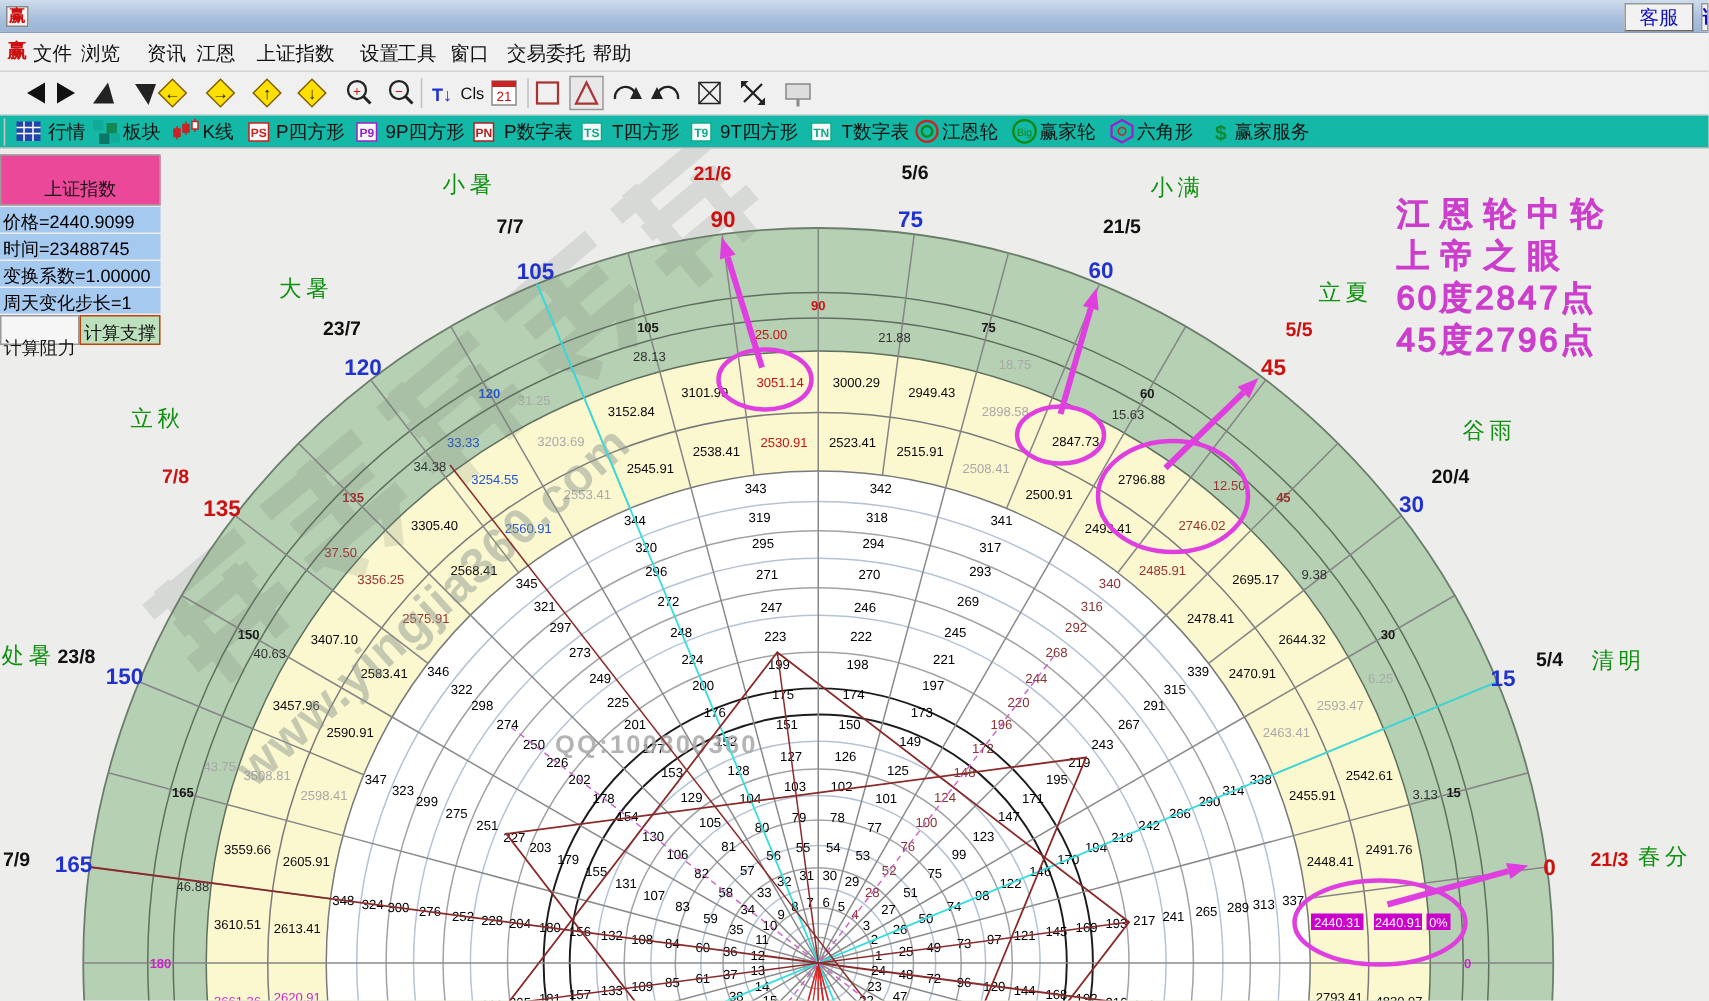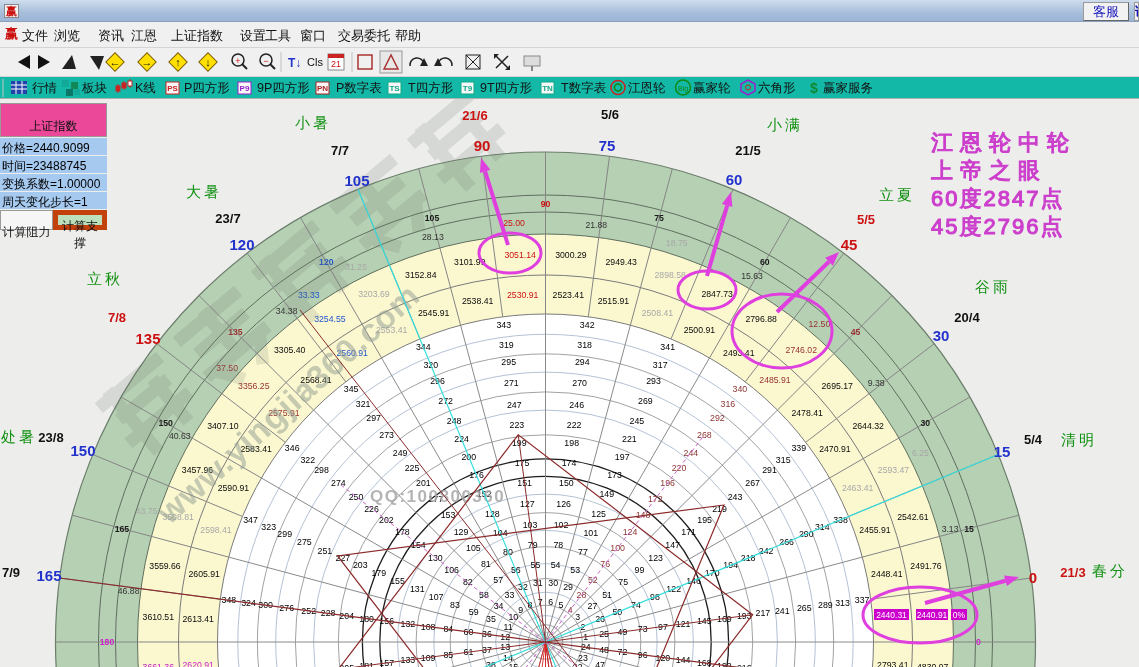--- a/index.html
+++ b/index.html
@@ -125,21 +125,21 @@
     </svg>
   </div>
 <div class="panel">
  <div style="height:34px;background:#ec4899;border:1px solid #999;color:#111;text-align:center;padding-top:14px;margin-bottom:1px">上证指数</div>
  <div class="prow">价格=2440.9099</div>
  <div class="prow">时间=23488745</div>
  <div class="prow">变换系数=1.00000</div>
  <div class="prow">周天变化步长=1</div>
  <div style="height:20px;display:flex">
   <div style="width:53px;background:#f6f6f6;border:1px solid #999;color:#111;text-align:center;padding-top:13px">计算阻力</div>
-  <div style="width:54px;background:#bce0bc;border:5px solid #c2410c;color:#111;text-align:center;padding-top:3px">计算支撑</div>
+  <div style="width:54px;background:#bce0bc;border:1px solid #c2410c;color:#111;text-align:center;padding-top:3px">计算支撑</div>
  </div>
 </div>
 <svg width="1139" height="568" viewBox="0 99 1139 568" style="position:absolute;left:0;top:99px">
     <rect x="0" y="0" width="1139" height="667" fill="#ededec"></rect>
 <circle cx="545.5" cy="642.0" r="490" fill="#b6d0b3" stroke="#6b7d6b" stroke-width="1.2"></circle>
 <circle cx="545.5" cy="642.0" r="408" fill="#fbf8d0"></circle>
 <circle cx="545.5" cy="642.0" r="328" fill="#ffffff"></circle>
 <circle cx="545.5" cy="642.0" r="9.8" fill="none" stroke="#b4c3d6" stroke-width="1"></circle>
 <circle cx="545.5" cy="642.0" r="17.2" fill="none" stroke="#a2a2a2" stroke-width="1"></circle>
 <circle cx="545.5" cy="642.0" r="26.4" fill="none" stroke="#b4c3d6" stroke-width="1"></circle>

